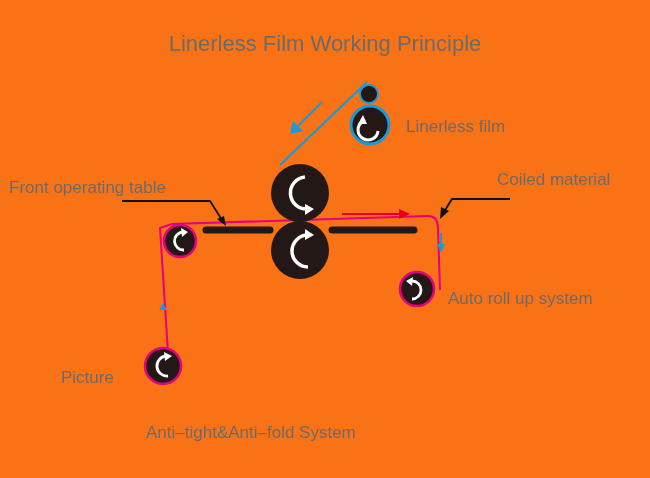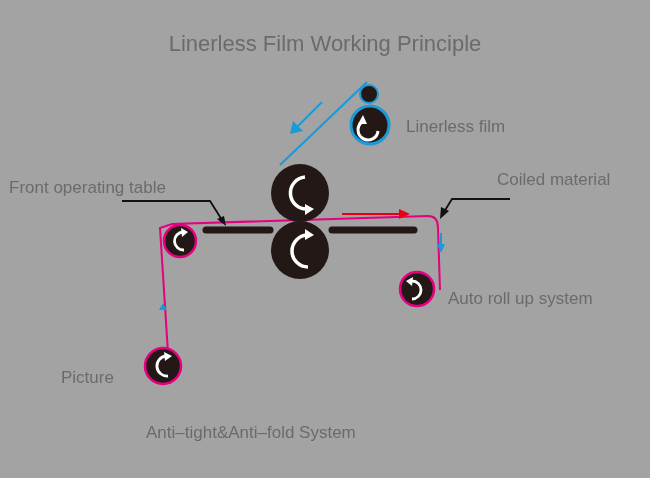--- a/index.html
+++ b/index.html
@@ -1,16 +1,16 @@
 <!DOCTYPE html>
 <html><head>
   <meta charset="utf-8">
   <style>
     html, body { margin: 0; padding: 0; background: #ffffff; }
-    #stage { position: relative; width: 650px; height: 478px; overflow: hidden; background: #a3a3a3; }
+    #stage { position: relative; width: 650px; height: 478px; overflow: hidden; background: #f97316; }
     svg { position: absolute; left: 0; top: 0; }
     .lbl { font-family: "Liberation Sans", sans-serif; fill: #6b6b6b; }
     .title { font-size: 22px; }
     .cap { font-size: 17px; }
   </style>
 </head>
 <body>
 
 <div id="stage">
 <svg width="650" height="478" viewBox="0 0 650 478">

